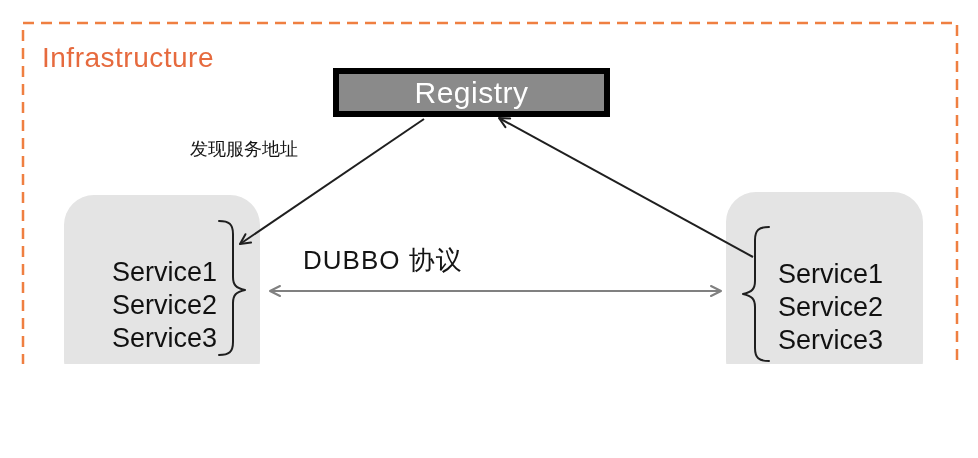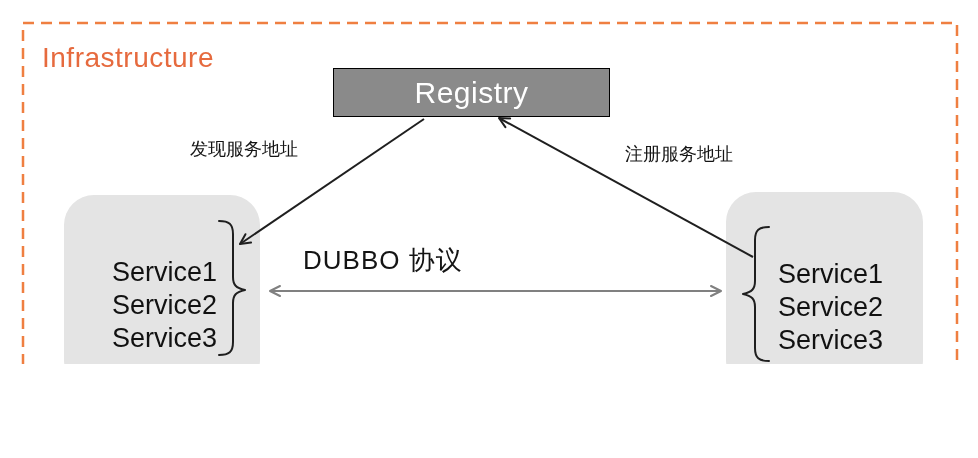--- a/index.html
+++ b/index.html
@@ -34,21 +34,21 @@
     z-index: 3;
     white-space: nowrap;
   }
   .registry-node {
     position: absolute;
     left: 333px;
     top: 68px;
     width: 277px;
     height: 49px;
     background: #8a8a8a;
-    border: 1px solid #000000;
+    border: 6px solid #000000;
     box-sizing: border-box;
     display: flex;
     align-items: center;
     justify-content: center;
     z-index: 1;
   }
   .registry-node span {
     color: #ffffff;
     font-size: 30px;
     letter-spacing: 0.5px;
@@ -153,17 +153,16 @@
   </div>
 
   <div class="svclines right">
     <div>Service1</div>
     <div>Service2</div>
     <div>Service3</div>
   </div>
 
   <div class="edge-label discover">发现服务地址</div>
 
-  <div class="edge-label register">注册服务地址</div>
 
   <div class="edge-label protocol">DUBBO 协议</div>
 
 </div>
 
 </body></html>

